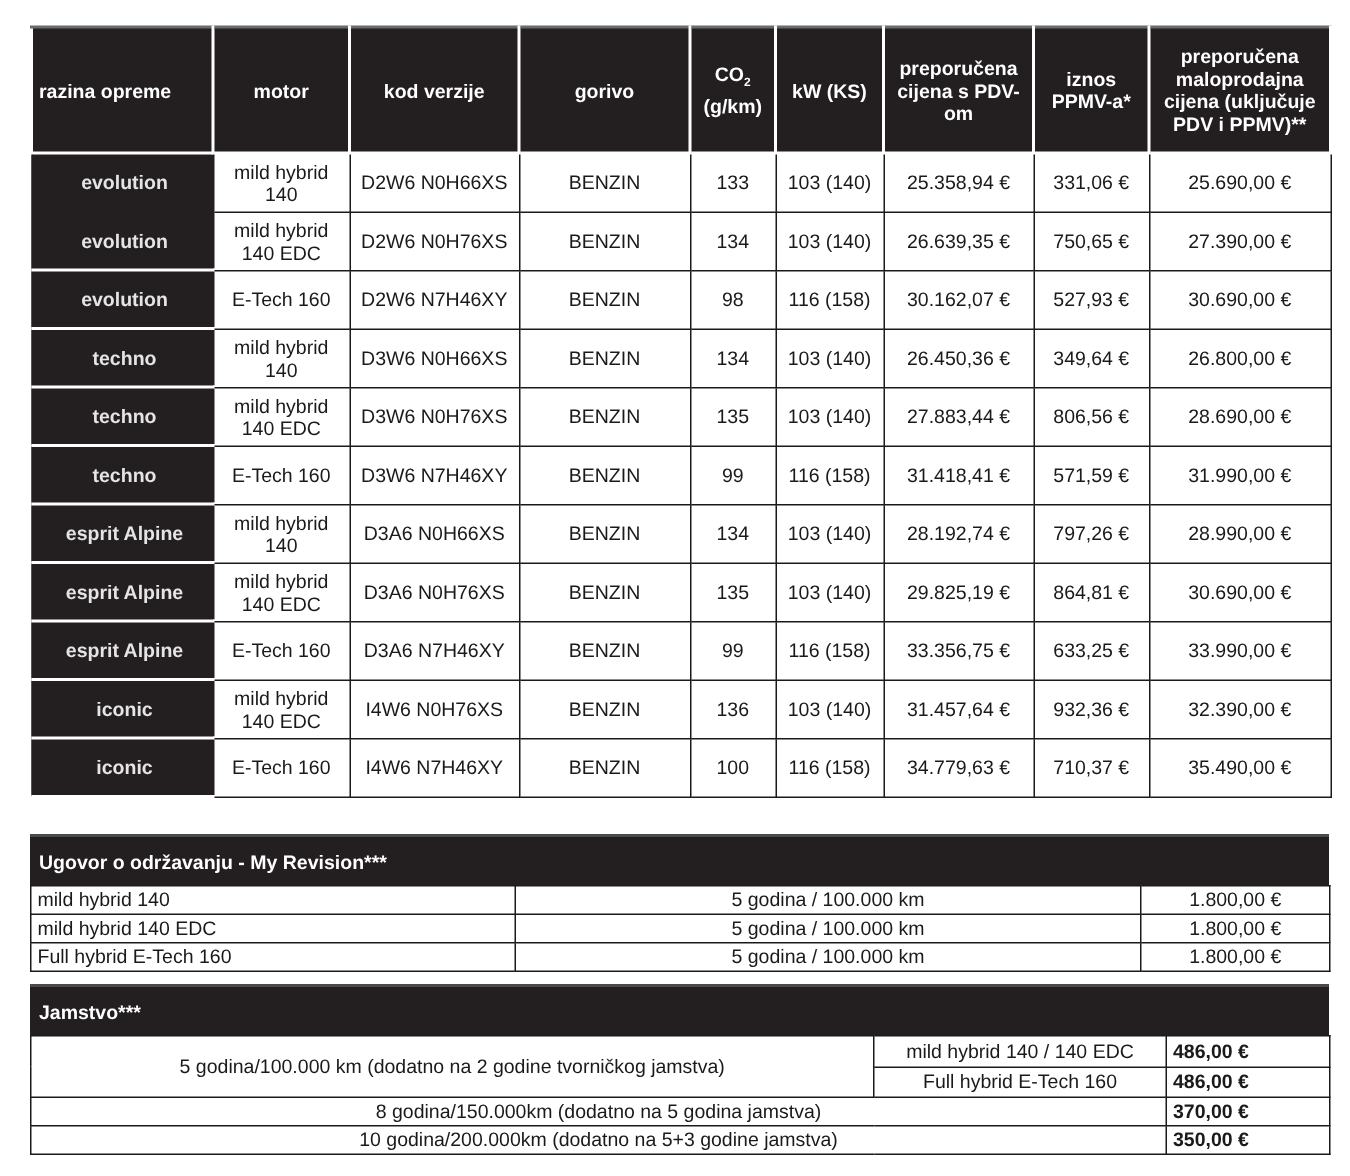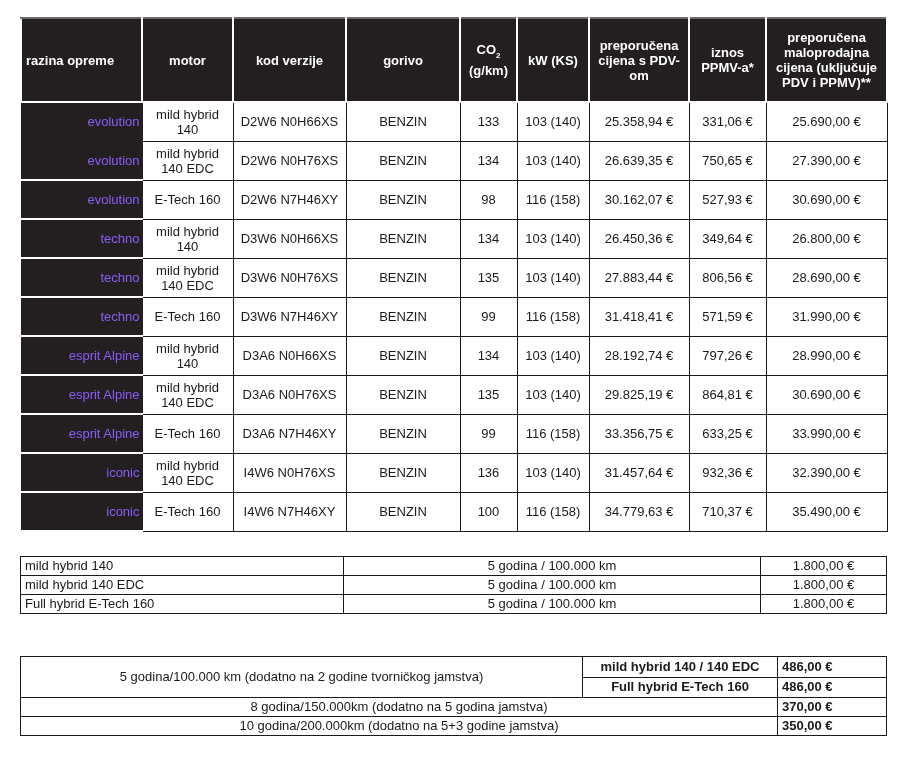--- a/index.html
+++ b/index.html
@@ -2,40 +2,40 @@
 <html><head>
 <meta charset="utf-8">
 <style>
   html, body { margin:0; padding:0; background:#ffffff; }
   body { width:900px; height:784px; position:relative; font-family:"Liberation Sans", sans-serif; color:#1a1a1a; overflow:hidden; }
   table { border-collapse:collapse; }
   #main-table { position:absolute; left:20px; top:17px; width:866px; table-layout:fixed; }
   #main-table th { background:#231f20; color:#fff; font-weight:bold; font-size:13px; line-height:15px; border:2px solid #ffffff; border-top:2px solid #6b6b6b; height:82px; padding:0 2px; text-align:center; }
   #main-table th:first-child { text-align:left; padding-left:4px;margin-top:12px; }
   #main-table td { border:1.5px solid #1a1a1a; font-size:13px; line-height:15px; height:37px; text-align:center; padding:0 2px; }
-  #main-table td.trim { background:#231f20; color:#8b5cf6; text-align:right; padding-left:5px; border:1.5px solid #231f20; border-bottom:2px solid #ffffff; }
+  #main-table td.trim { background:#231f20; color:#e5e5e5; text-align:center; padding-left:5px; border:1.5px solid #231f20; border-bottom:2px solid #ffffff;font-weight:bold; }
   #main-table td.trim.nosep { border-bottom-color:#231f20; }
   sub { font-size:8px; }
 
   .box { position:absolute; left:20px; width:866px; }
   .box-head { background:#231f20; color:#fff; font-weight:bold; font-size:13px; padding-left:6px; border-top:2px solid #4a4a4a; }
   #revision { top:556px; }
   #revision .box-head { height:32px; line-height:34px; }
   #revision table { width:866px; table-layout:fixed; }
   #revision td { border:1.5px solid #1a1a1a; font-size:13px; height:18px; line-height:18px; padding:0 4px; }
   #revision td.c1 { text-align:left; }
   #revision td.c2 { text-align:center; }
   #revision td.c3 { text-align:center; font-weight:normal; }
 
   #warranty { top:656px; }
   #warranty .box-head { height:32px; line-height:34px; }
   #warranty table { width:866px; table-layout:fixed; }
   #warranty td { border:1.5px solid #1a1a1a; font-size:13px; height:18px; line-height:18px; padding:0 4px; }
   #warranty td.left { text-align:center; }
-  #warranty td.mid { text-align:center;font-weight:bold; }
+  #warranty td.mid { text-align:center; }
   #warranty td.price { font-weight:bold; }
 </style>
 </head>
 <body>
 
 <table id="main-table">
   <colgroup>
     <col style="width:121px">
       <col style="width:91px">
       <col style="width:113px">
@@ -178,20 +178,21 @@
         <td>100</td>
         <td>116 (158)</td>
         <td>34.779,63 €</td>
         <td>710,37 €</td>
         <td>35.490,00 €</td>
       </tr>
     </tbody>
 </table>
 
 <div class="box" id="revision">
+  <div class="box-head">Ugovor o održavanju - My Revision***</div>
   <table>
     <colgroup>
         <col style="width:323px">
         <col style="width:417px">
         <col style="width:126px">
       </colgroup>
     <tbody id="revision-body">
         <tr>
           <td class="c1">mild hybrid 140</td>
           <td class="c2">5 godina / 100.000 km</td>
@@ -205,20 +206,21 @@
         <tr>
           <td class="c1">Full hybrid E-Tech 160</td>
           <td class="c2">5 godina / 100.000 km</td>
           <td class="c3">1.800,00 €</td>
         </tr>
       </tbody>
   </table>
 </div>
 
 <div class="box" id="warranty">
+  <div class="box-head">Jamstvo***</div>
   <table>
     <colgroup>
         <col style="width:562px">
         <col style="width:195px">
         <col style="width:109px">
       </colgroup>
     <tbody>
       <tr>
         <td class="left" rowspan="2" style="height:40px">5 godina/100.000 km (dodatno na 2 godine tvorničkog jamstva)</td>
         <td class="mid">mild hybrid 140 / 140 EDC</td>

